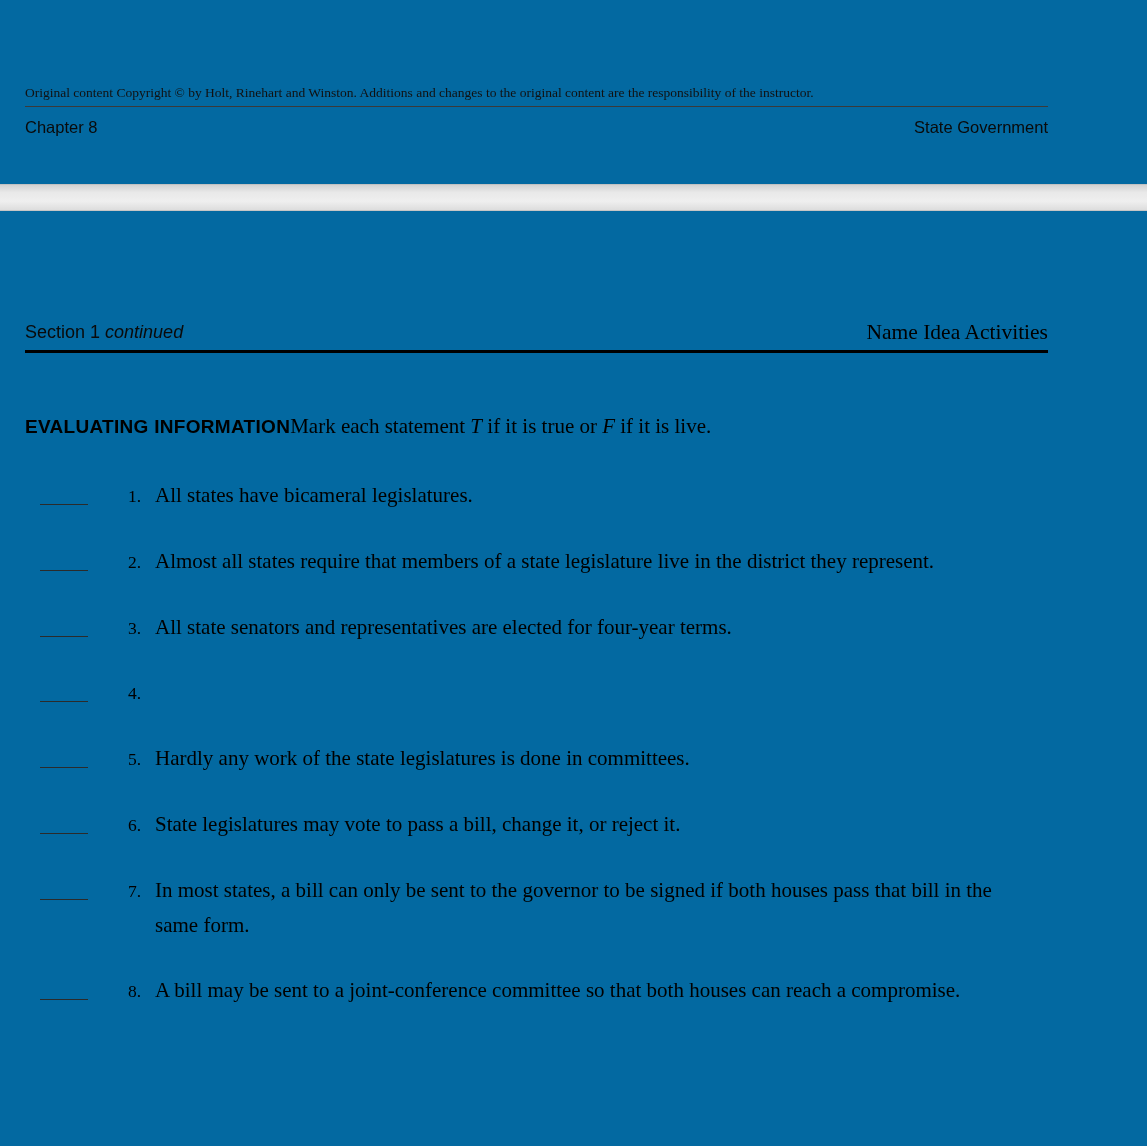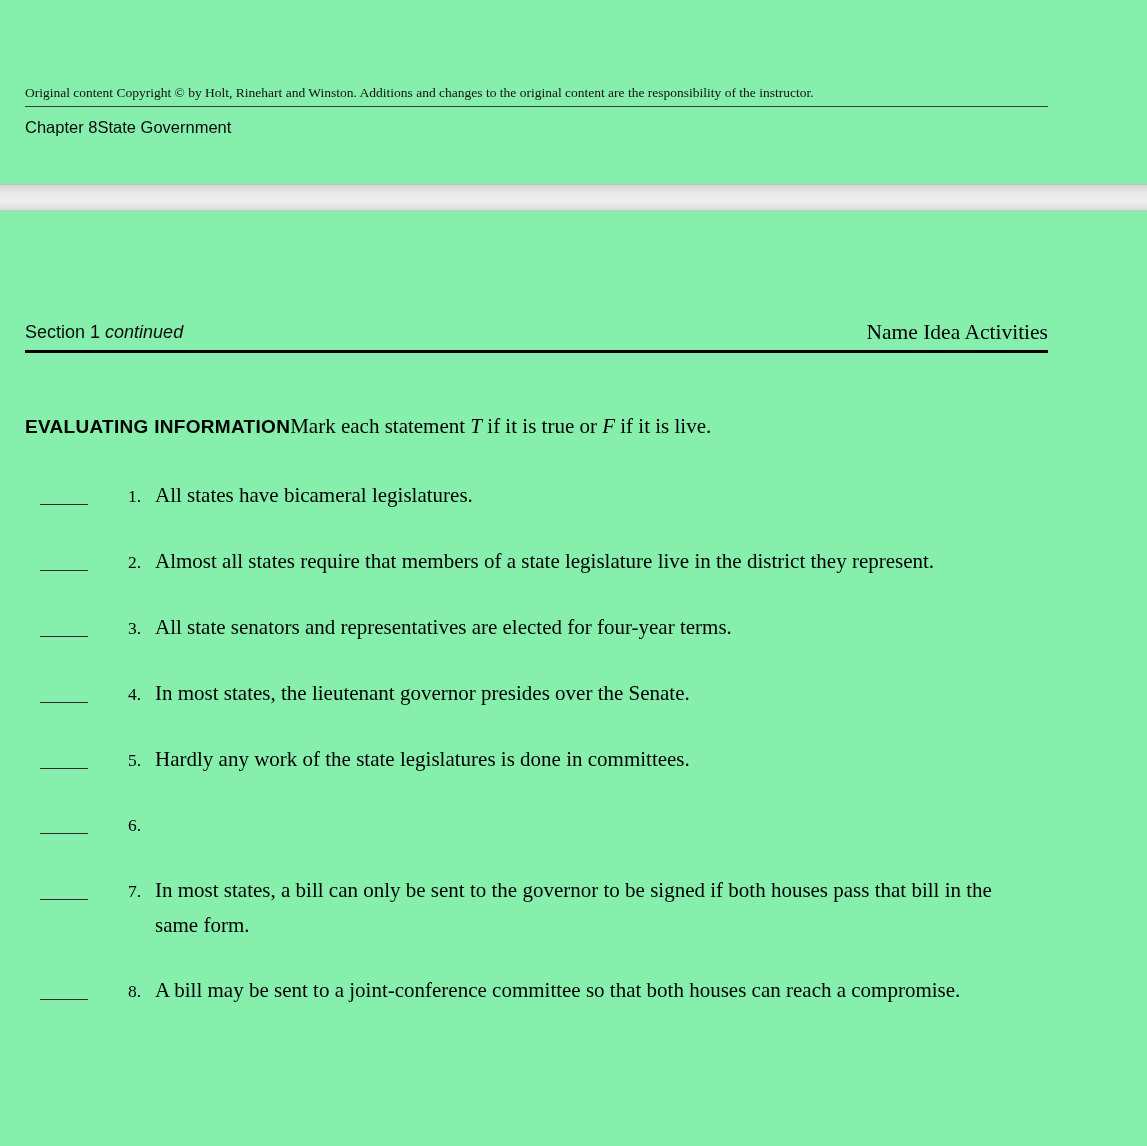--- a/index.html
+++ b/index.html
@@ -1,43 +1,45 @@
 <!DOCTYPE html>
 <html><head>
 <meta charset="utf-8">
 <style>
   * { margin: 0; padding: 0; box-sizing: border-box; }
   html, body { background: #ffffff; }
   .viewport {
     position: relative;
     width: 1147px;
     height: 1146px;
-    background: #86efac;
+    background: #0369a1;
     color: #000;
     font-family: "Liberation Serif", serif;
     overflow: hidden;
   }
   .content { padding-left: 25px; width: 1048px; }
 
   
   .page-prev { height: 184px; padding-top: 84px; }
   .copyright-line {
     font-size: 13.5px;
     line-height: 18px;
     color: #111;
     white-space: nowrap;
   }
   .rule-thin { border-bottom: 1.5px solid #3a3a3a; margin-top: 4px; }
   .footer-row {
     display: flex;
+    justify-content: space-between;
     margin-top: 10px;
     font-family: "Liberation Sans", sans-serif;
     font-size: 16.5px;
     line-height: 20px;
     color: #0a0a0a;
+    gap: 32px;
   }
 
   
   .page-gap {
     height: 27px;
     width: 1147px;
     background: linear-gradient(180deg, #d2d2d2 0%, #e9e9e9 30%, #efefef 65%, #dddddd 100%);
     border-top: 1px solid #c2c2c2;
     border-bottom: 1px solid #c6c6c6;
   }
@@ -157,32 +159,32 @@
 
       <div class="item">
         <span class="blank item-blank"></span>
         <span class="item-number">3.</span>
         <span class="item-text">All state senators and representatives are elected for four-year terms.</span>
       </div>
 
       <div class="item">
         <span class="blank item-blank"></span>
         <span class="item-number">4.</span>
-        <span class="item-text">In most states, the lieutenant governor presides over the Senate.</span>
       </div>
 
       <div class="item">
         <span class="blank item-blank"></span>
         <span class="item-number">5.</span>
         <span class="item-text">Hardly any work of the state legislatures is done in committees.</span>
       </div>
 
       <div class="item">
         <span class="blank item-blank"></span>
         <span class="item-number">6.</span>
+        <span class="item-text">State legislatures may vote to pass a bill, change it, or reject it.</span>
       </div>
 
       <div class="item">
         <span class="blank item-blank"></span>
         <span class="item-number">7.</span>
         <span class="item-text">In most states, a bill can only be sent to the governor to be signed if both houses pass that bill in the same form.</span>
       </div>
 
       <div class="item">
         <span class="blank item-blank"></span>

